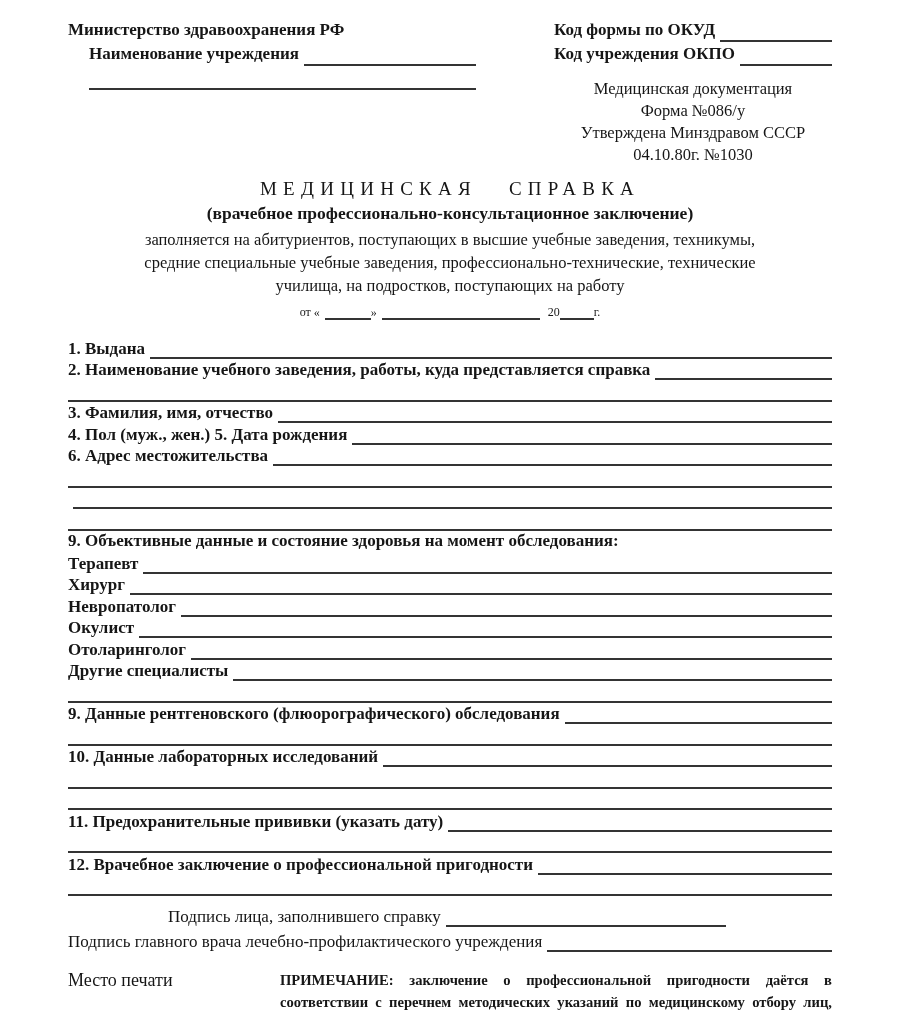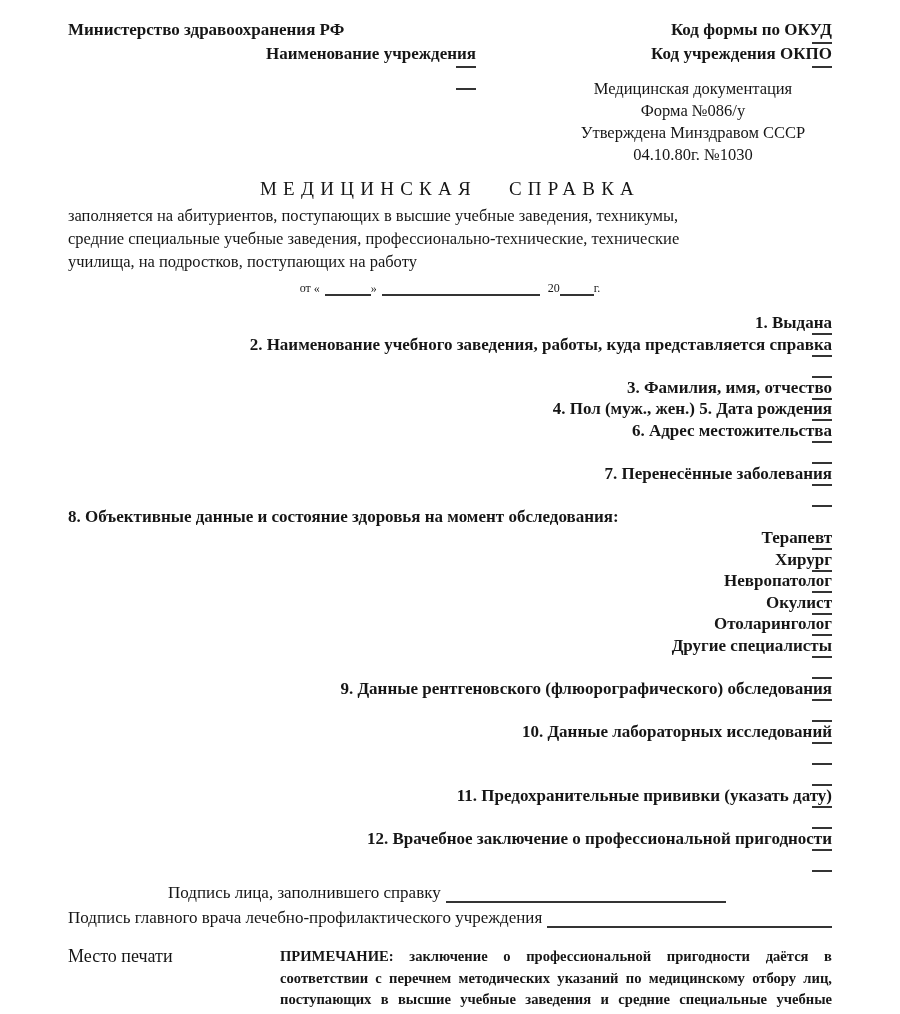--- a/index.html
+++ b/index.html
@@ -5,36 +5,36 @@
   html,body{margin:0;padding:0;}
   body{
     width:900px;height:1014px;overflow:hidden;background:#ffffff;
     font-family:"Liberation Serif","DejaVu Serif",serif;color:#161616;
   }
   .page{box-sizing:border-box;width:900px;height:1014px;padding:18px 68px 0 68px;position:relative;}
 
   
   .fill{flex:1 1 auto;border-bottom:2px solid #343434;height:16px;margin-left:5px;min-width:20px;}
   .fill.noflex{flex:0 0 auto;}
-  .row{display:flex;align-items:flex-end;flex-direction:column;}
+  .row{display:flex;align-items:flex-end;}
 
   
   .top{display:flex;justify-content:space-between;}
   .top-left{width:408px;font-weight:bold;font-size:17px;line-height:24px;}
   .top-left .row{height:24px;margin-left:21px;}
   .top-left .line3 .fill{margin-left:0;max-width:392px;}
   .top-right{width:278px;font-weight:bold;font-size:17px;line-height:24px;}
   .top-right .row{height:24px;}
   .top-right .fill{max-width:120px;}
   .doc-info{margin-top:12px;text-align:center;font-weight:normal;font-size:16.5px;line-height:22px;}
 
   
   .title{margin-top:12px;text-align:center;font-weight:normal;font-size:19px;letter-spacing:.33em;word-spacing:1.1em;}
   .subtitle{margin-top:3px;text-align:center;font-weight:bold;font-size:17.5px;}
-  .descr{margin-top:4px;font-size:16.5px;line-height:23px;}
+  .descr{margin-top:4px;text-align:center;font-size:16.5px;line-height:23px;}
   .date-row{display:flex;justify-content:center;align-items:flex-end;font-size:12px;height:23px;}
   .date-row .fill{flex:0 0 auto;}
   .f-48{width:46px;} .f-160{width:158px;} .f-34{width:34px;}
 
   
   .rows{margin-top:17px;font-size:17px;font-weight:bold;}
   .rows .row{height:21.5px;}
   .rows .lbl{white-space:nowrap;}
   .rows .heading{display:block;}
   .rows .blank .fill{margin-left:0;}
@@ -78,20 +78,21 @@
       <div class="doc-info">
         <div>Медицинская документация</div>
         <div>Форма №086/у</div>
         <div>Утверждена Минздравом СССР</div>
         <div>04.10.80г. №1030</div>
       </div>
     </div>
   </div>
 
   <div class="title">МЕДИЦИНСКАЯ СПРАВКА</div>
+  <div class="subtitle">(врачебное профессионально-консультационное заключение)</div>
   <div class="descr">
     <div>заполняется на абитуриентов, поступающих в высшие учебные заведения, техникумы,</div>
     <div>средние специальные учебные заведения, профессионально-технические, технические</div>
     <div>училища, на подростков, поступающих на работу</div>
   </div>
   <div class="date-row">
     <span>от «</span>
     <span class="fill noflex f-48"></span>
     <span>»</span>
     <span class="fill noflex f-160"></span>
@@ -121,27 +122,26 @@
         <span class="fill"></span>
       </div>
       <div class="row field">
         <span class="lbl">6. Адрес местожительства</span>
         <span class="fill"></span>
       </div>
       <div class="row blank">
         <span class="fill"></span>
       </div>
       <div class="row field">
-        <span class="lbl">7. Перенесённые заболевания</span>
-        <span class="fill"></span>
-      </div>
-      <div class="row blank">
-        <span class="fill"></span>
-      </div>
-      <div class="row heading"><span class="lbl">8. Объективные данные и состояние здоровья на момент обследования:</span></div>
+        <span class="fill"></span>
+      </div>
+      <div class="row blank">
+        <span class="fill"></span>
+      </div>
+      <div class="row heading"><span class="lbl">9. Объективные данные и состояние здоровья на момент обследования:</span></div>
       <div class="row field">
         <span class="lbl">Терапевт</span>
         <span class="fill"></span>
       </div>
       <div class="row field">
         <span class="lbl">Хирург</span>
         <span class="fill"></span>
       </div>
       <div class="row field">
         <span class="lbl">Невропатолог</span>

